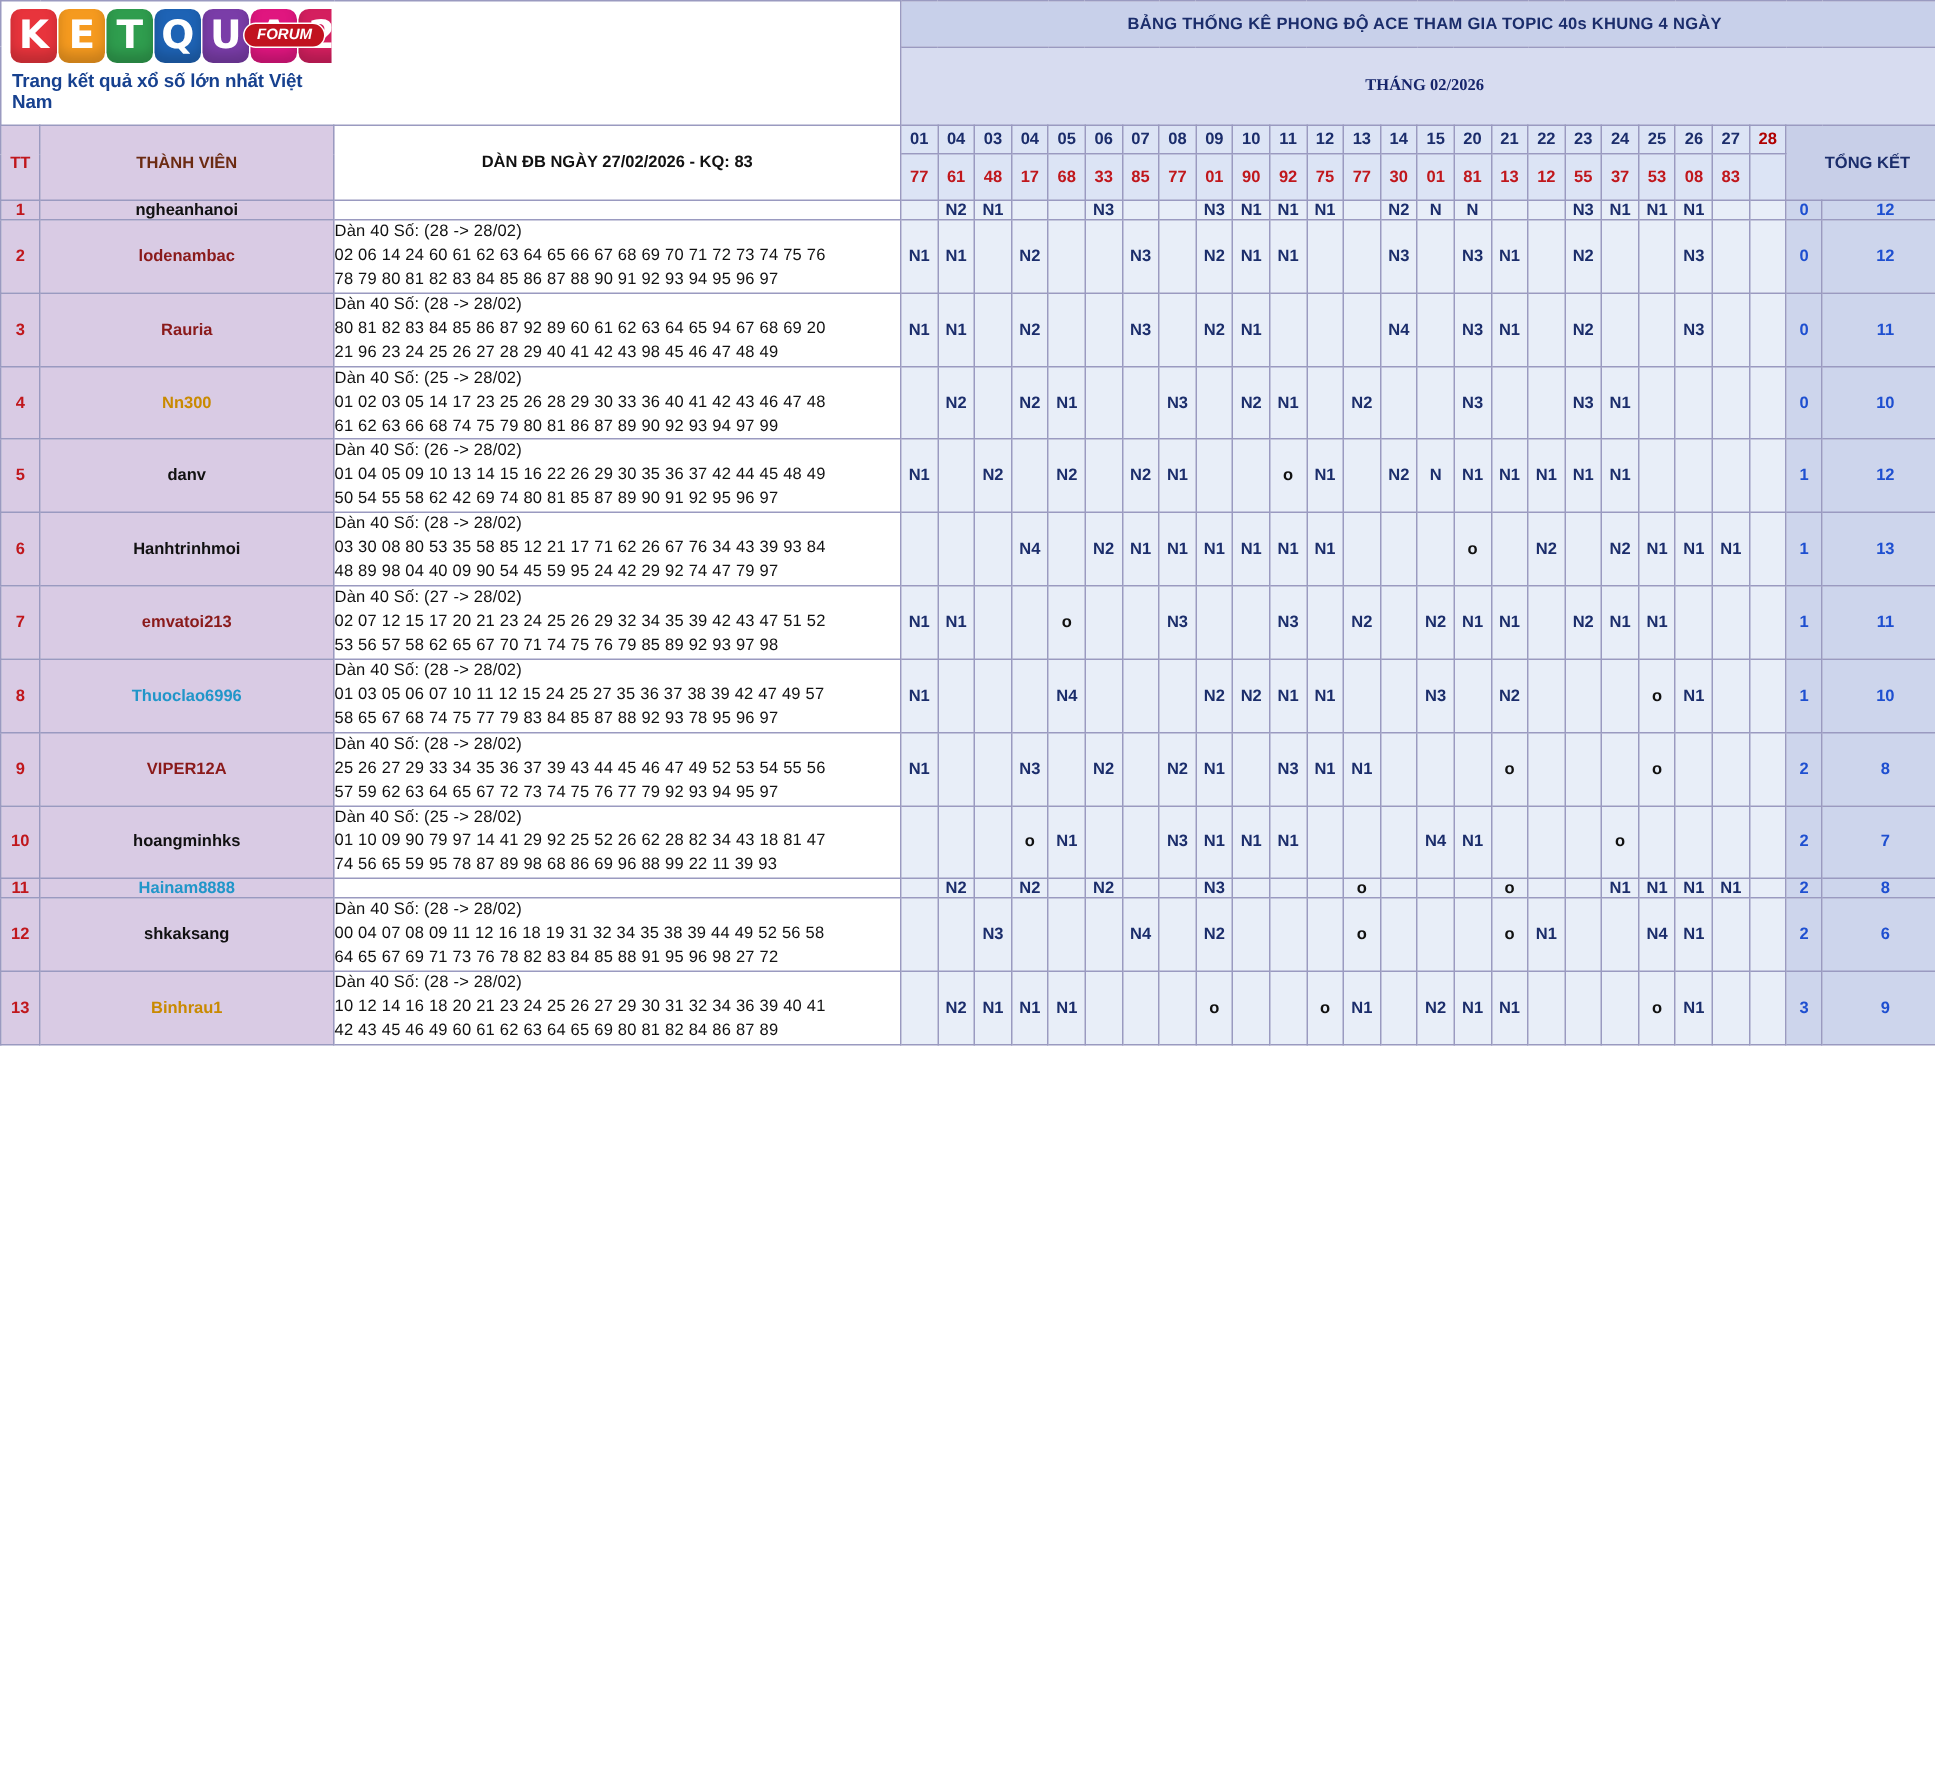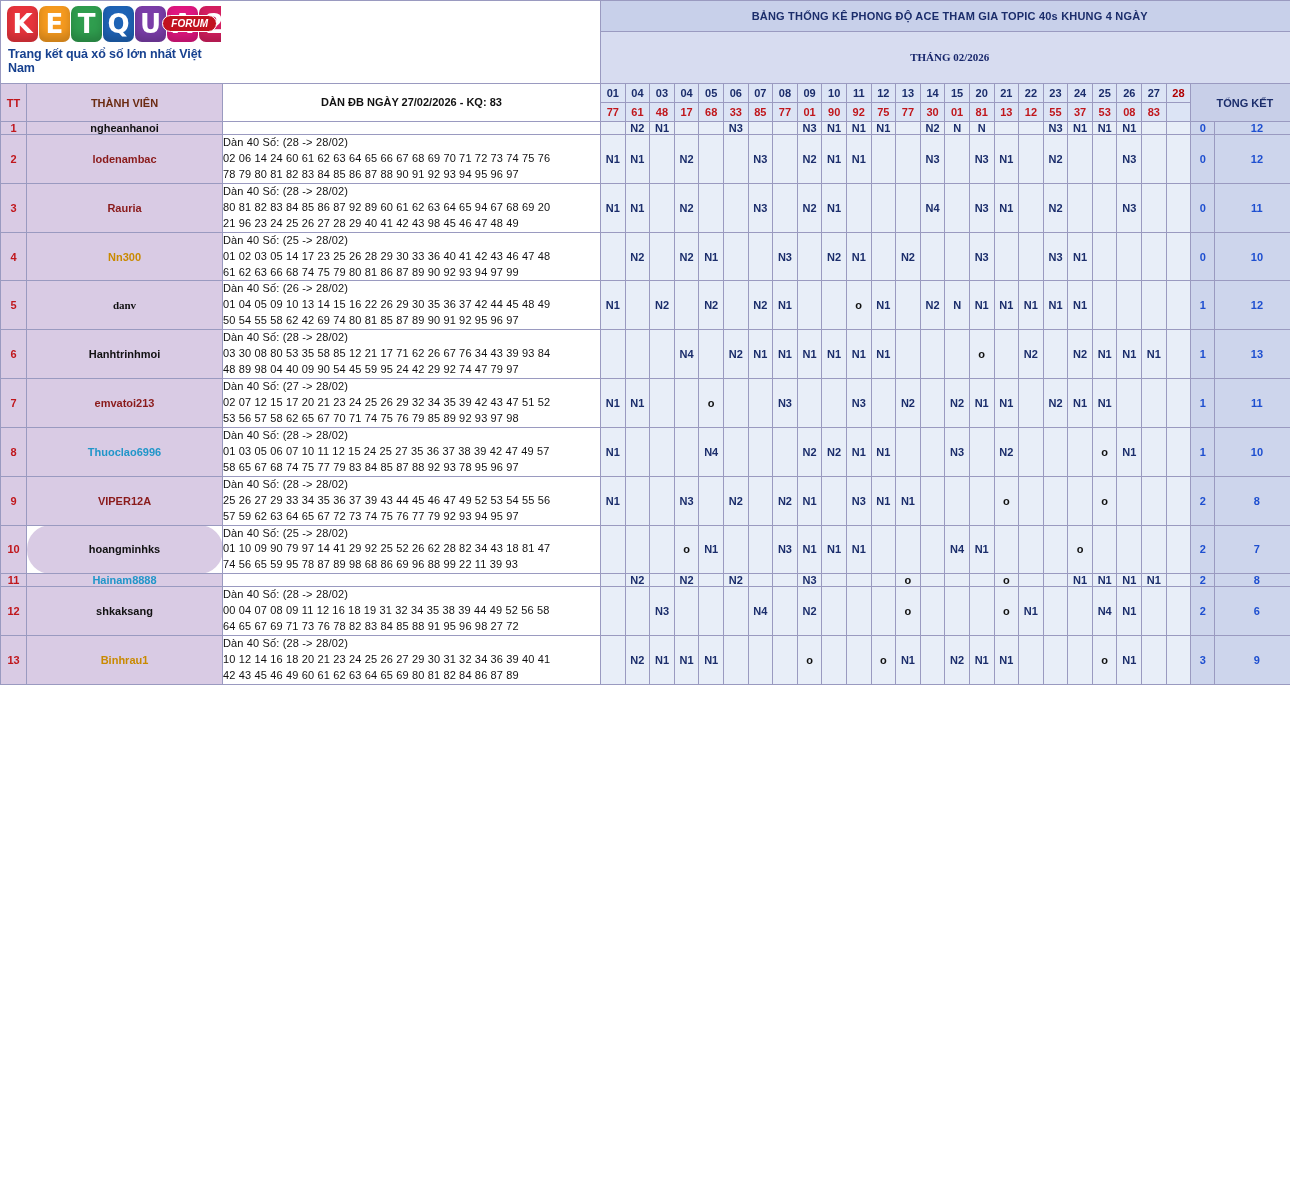--- a/index.html
+++ b/index.html
@@ -120,21 +120,21 @@
     font-size: 11px;
     height: 19px;
   }
   .daynum.last { color: #b00000; }
   .kq {
     background: #dce4f5;
     color: #c0171c;
     font-weight: bold;
     text-align: center;
     font-size: 11px;
-    height: 19px;
+    height: 31px;
   }
   .kq.blank { color: #c0171c; }
 
   
   td.tt {
     text-align: center;
     font-weight: bold;
     color: #c0171c;
     background: #d9cbe4;
     font-size: 12px;
@@ -409,21 +409,21 @@
           <td class="day">N1</td>
           <td class="day"></td>
           <td class="day"></td>
           <td class="day"></td>
           <td class="day"></td>
           <td class="sum">0</td>
           <td class="total">10</td>
         </tr>
         <tr class="r-odd">
           <td class="tt">5</td>
-          <td class="member" style="color: rgb(17, 17, 17); font-family: Liberation Serif, serif;">danv</td>
+          <td class="member" style="color: rgb(17, 17, 17);">danv</td>
           <td class="dan">
             <div class="dl">Dàn 40 Số: (26 -&gt; 28/02)</div>
             <div class="dl">01 04 05 09 10 13 14 15 16 22 26 29 30 35 36 37 42 44 45 48 49</div>
             <div class="dl">50 54 55 58 62 42 69 74 80 81 85 87 89 90 91 92 95 96 97</div>
           </td>
           <td class="day">N1</td>
           <td class="day"></td>
           <td class="day">N2</td>
           <td class="day"></td>
           <td class="day">N2</td>
@@ -584,21 +584,21 @@
           <td class="day"></td>
           <td class="day o">o</td>
           <td class="day"></td>
           <td class="day"></td>
           <td class="day"></td>
           <td class="sum">2</td>
           <td class="total">8</td>
         </tr>
         <tr class="r-even">
           <td class="tt">10</td>
-          <td class="member" style="color: rgb(17, 17, 17); border-radius: 24px;">hoangminhks</td>
+          <td class="member" style="color: rgb(17, 17, 17);">hoangminhks</td>
           <td class="dan">
             <div class="dl">Dàn 40 Số: (25 -&gt; 28/02)</div>
             <div class="dl">01 10 09 90 79 97 14 41 29 92 25 52 26 62 28 82 34 43 18 81 47</div>
             <div class="dl">74 56 65 59 95 78 87 89 98 68 86 69 96 88 99 22 11 39 93</div>
           </td>
           <td class="day"></td>
           <td class="day"></td>
           <td class="day"></td>
           <td class="day o">o</td>
           <td class="day">N1</td>

